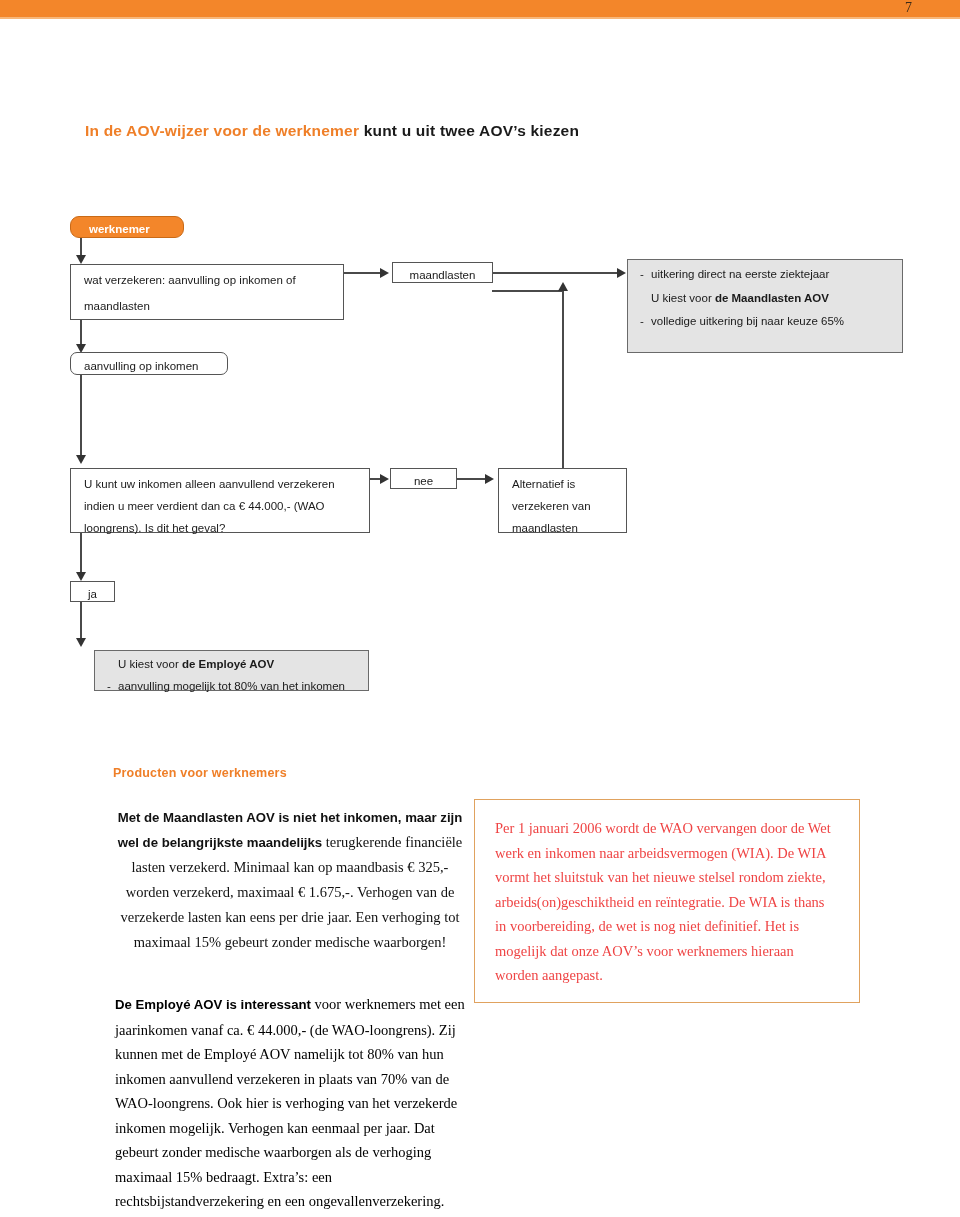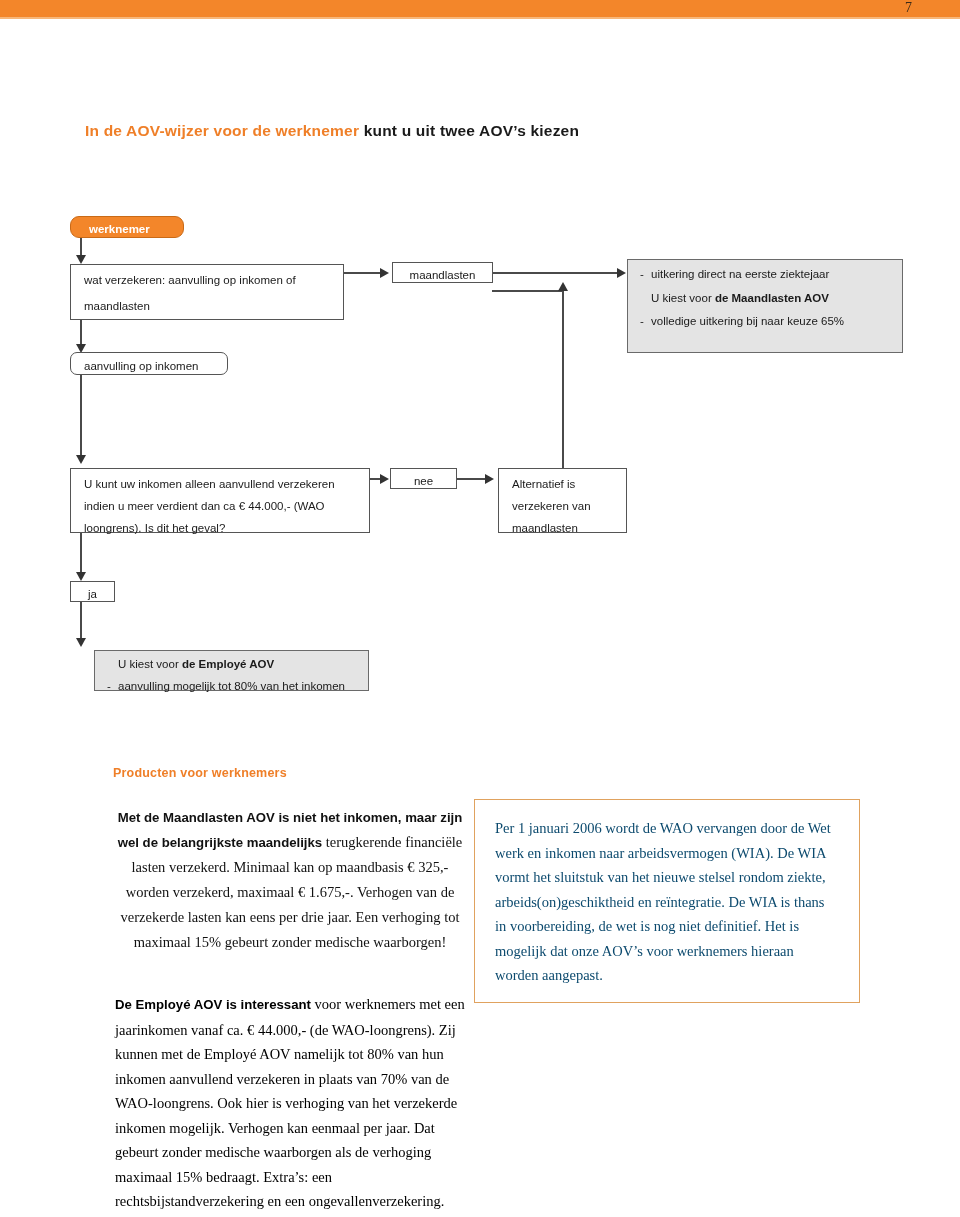--- a/index.html
+++ b/index.html
@@ -158,21 +158,21 @@
   .sidebox {
     position: absolute;
     left: 474px; top: 799px;
     width: 386px;
     box-sizing: border-box;
     border: 1px solid #e0a25e;
     padding: 16px 28px 14px 20px;
     font-family: "Liberation Serif", serif;
     font-size: 14.5px;
     line-height: 24.5px;
-    color: #0c4a6e;
+    color: #ef4444;
   }
 </style>
 </head>
 <body>
 
 <div class="topbar"></div>
 <div class="topbar-underline"></div>
 <div class="page-number">7</div>
 
 <div class="headline">

